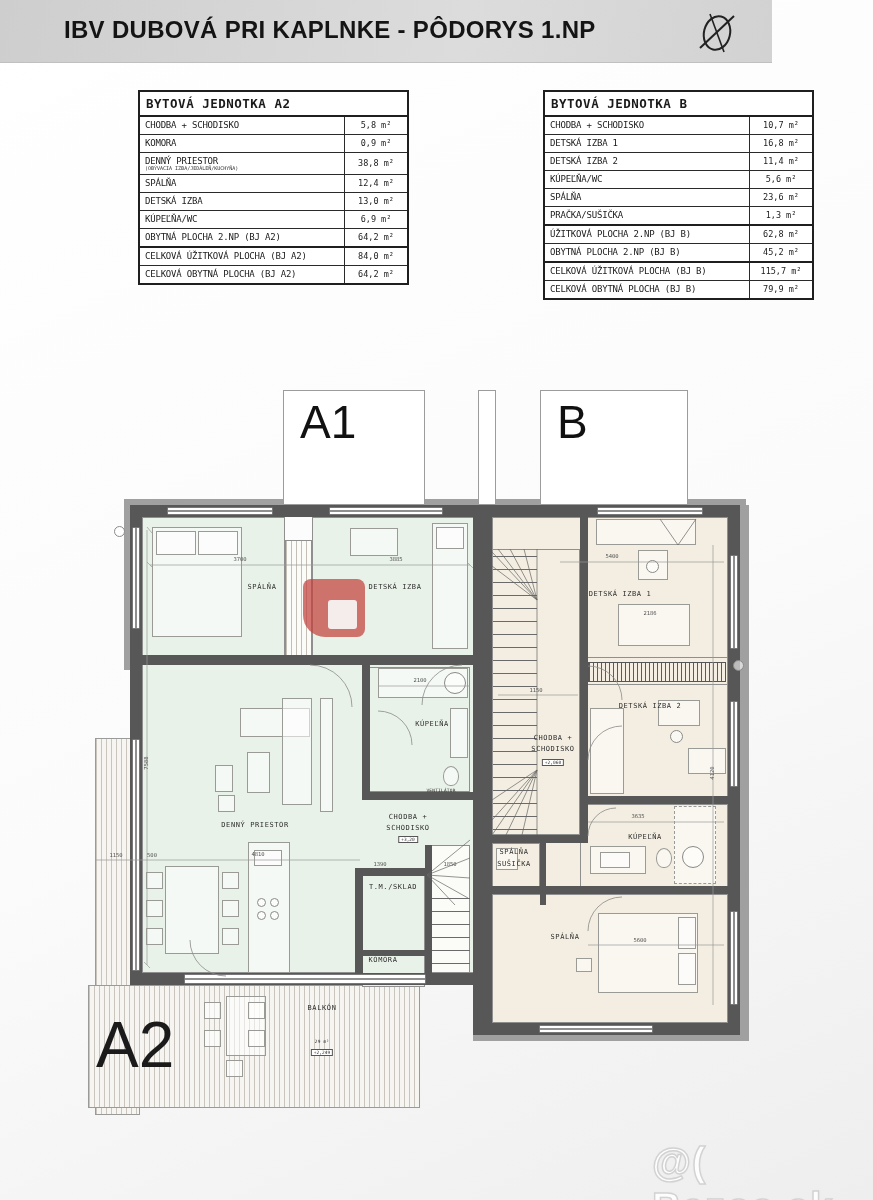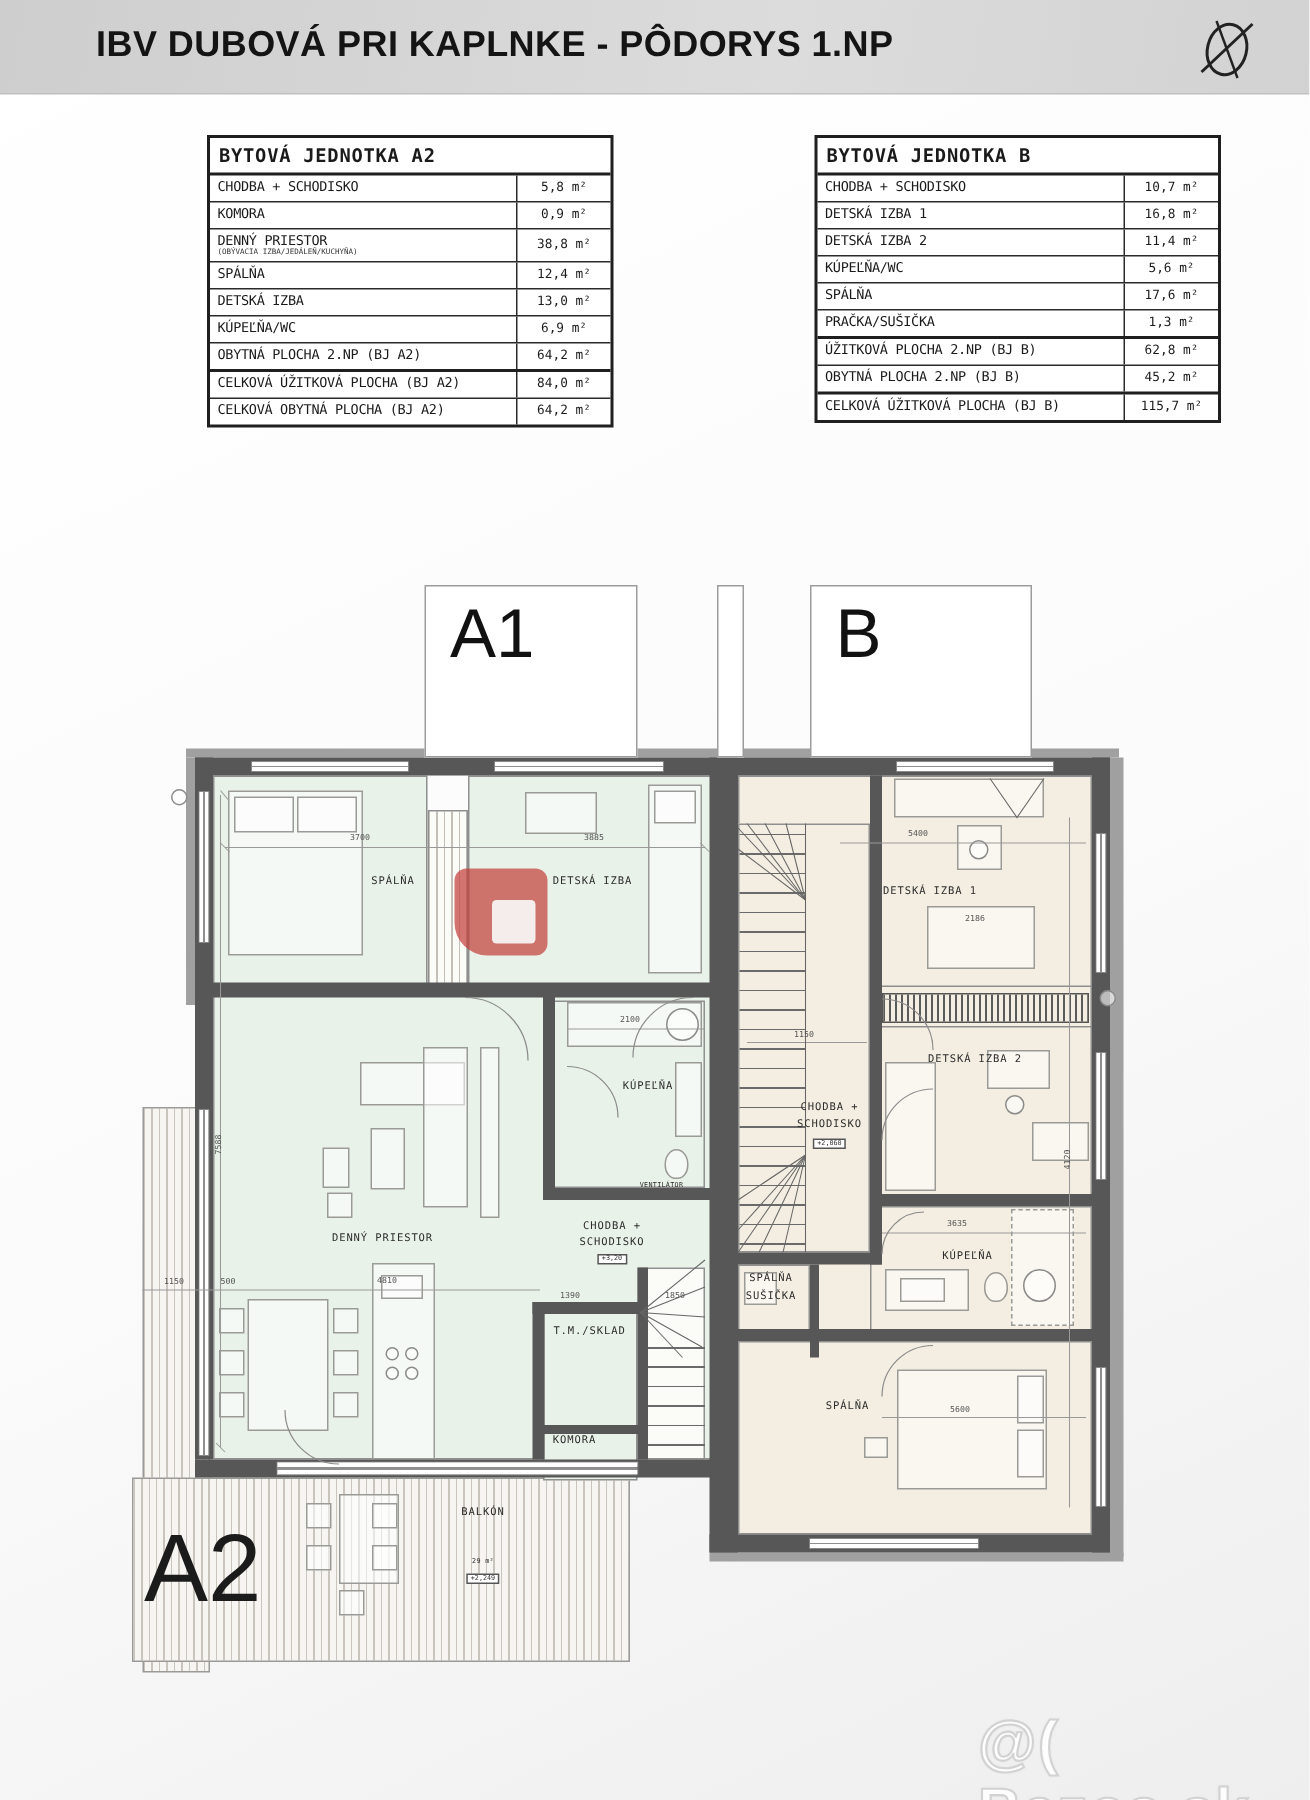--- a/index.html
+++ b/index.html
@@ -1,20 +1,20 @@
 <!DOCTYPE html>
 <html><head>
 <meta charset="utf-8">
 <style>
   html,body{margin:0;padding:0}
   .page{position:relative;width:873px;height:1200px;overflow:hidden;
     background:linear-gradient(155deg,#ffffff 0%,#fbfbfb 55%,#eeeeee 100%);
     font-family:"DejaVu Sans Mono",monospace}
   
-  .header{position:absolute;left:0;top:0;width:873px;height:62px;
+  .header{position:absolute;left:0;top:0;width:772px;height:62px;
     background:linear-gradient(100deg,#cecece,#dcdcdc 60%,#d2d2d2);border-bottom:1px solid #c0c0c0}
   .header h1{margin:0;position:absolute;left:64px;top:16px;
     font:700 24px "Liberation Sans",sans-serif;color:#141414;letter-spacing:.3px}
   .compass{position:absolute;right:32px;top:8px}
   
   .atable{position:absolute;width:267px;border:2px solid #1f1f1f;background:rgba(255,255,255,.9);color:#1a1a1a}
   .t-head{font:700 12.5px/1.1 "DejaVu Sans Mono",monospace;padding:5px 6px 4px;border-bottom:2px solid #1f1f1f;letter-spacing:.5px}
   .t-row{display:flex;align-items:stretch;border-top:1px solid #2a2a2a;min-height:17px}
   .t-body .t-row:first-child{border-top:none}
   .t-row.tb2{border-top:2px solid #1f1f1f}
@@ -128,37 +128,41 @@
         <div class="t-row">
           <div class="t-label">DETSKÁ IZBA 2</div>
           <div class="t-val">11,4 m²</div>
         </div>
         <div class="t-row">
           <div class="t-label">KÚPEĽŇA/WC</div>
           <div class="t-val">5,6 m²</div>
         </div>
         <div class="t-row">
           <div class="t-label">SPÁLŇA</div>
-          <div class="t-val">17,6 m²</div>
+          <div class="t-val">23,6 m²</div>
         </div>
         <div class="t-row">
           <div class="t-label">PRAČKA/SUŠIČKA</div>
           <div class="t-val">1,3 m²</div>
         </div>
         <div class="t-row tb2">
           <div class="t-label">ÚŽITKOVÁ PLOCHA 2.NP (BJ B)</div>
           <div class="t-val">62,8 m²</div>
         </div>
         <div class="t-row">
           <div class="t-label">OBYTNÁ PLOCHA 2.NP (BJ B)</div>
           <div class="t-val">45,2 m²</div>
         </div>
         <div class="t-row tb2">
           <div class="t-label">CELKOVÁ ÚŽITKOVÁ PLOCHA (BJ B)</div>
           <div class="t-val">115,7 m²</div>
+        </div>
+        <div class="t-row">
+          <div class="t-label">CELKOVÁ OBYTNÁ PLOCHA (BJ B)</div>
+          <div class="t-val">79,9 m²</div>
         </div>
       </div>
   </div>
 
   <div id="plan">
 
     <div class="terr" style="left:95px;top:738px;width:45px;height:377px"></div>
     <div class="terr" style="left:88px;top:985px;width:332px;height:123px"></div>
 
     <div class="room rg" style="left:142px;top:517px;width:143px;height:143px"></div>

